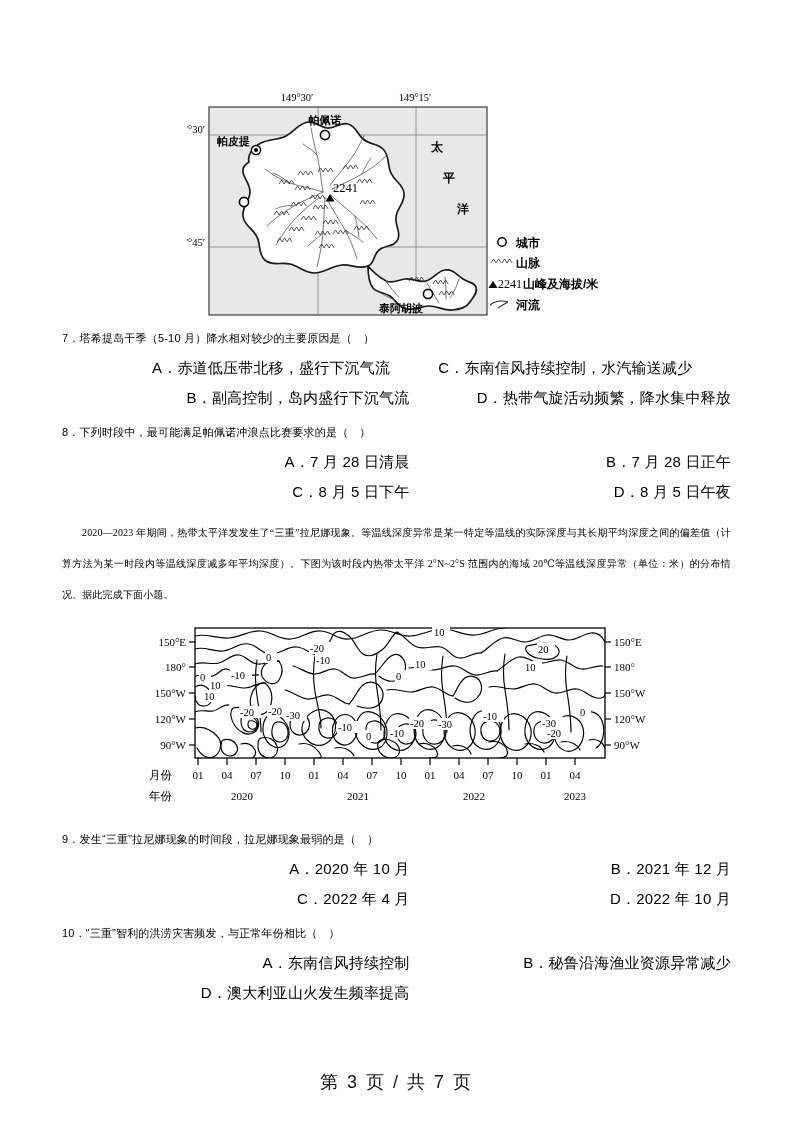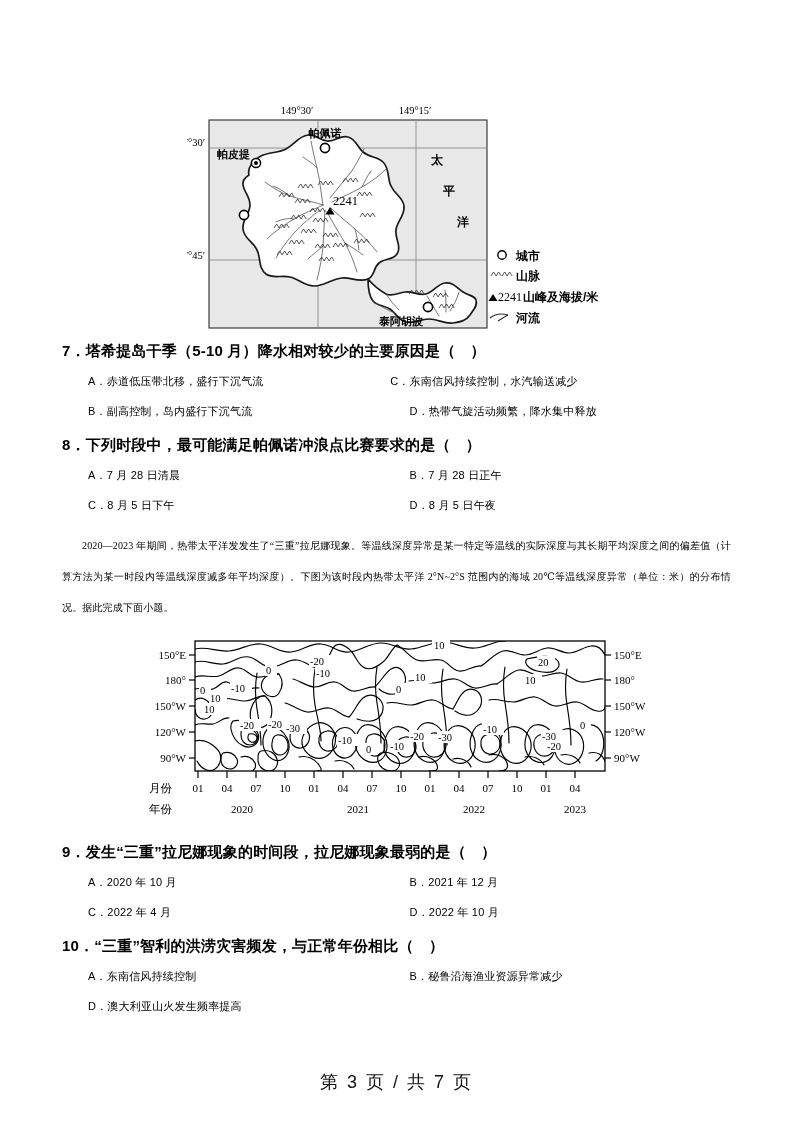--- a/index.html
+++ b/index.html
@@ -13,21 +13,21 @@
     font-family: "Liberation Serif", "DejaVu Serif", serif;
     color: #000000;
     position: relative;
     overflow: hidden;
   }
   .page {
     position: relative;
     width: 793px;
     height: 1122px;
     box-sizing: border-box;
-    padding: 16px 62px;
+    padding: 3px 62px;
   }
 
   
   .map-figure {
     position: relative;
     width: 420px;
     height: 232px;
     margin: 0 auto;
     padding-top: 84px;
     box-sizing: content-box;
@@ -36,38 +36,38 @@
     position: relative;
     width: 420px;
     height: 232px;
   }
   .map-svg { display: block; }
 
   
   .qblock { margin-top: 4px; }
   .qstem {
     font-family: "Liberation Sans", "DejaVu Sans", sans-serif;
+    font-size: 11px;
+    line-height: 30px;
+    letter-spacing: 0.2px;
+    white-space: nowrap;
+  }
+  .qopts {
+    display: flex;
+    flex-wrap: wrap;
+    padding-left: 26px;
+  }
+  .qopt {
+    font-family: "Liberation Sans", "DejaVu Sans", sans-serif;
     font-size: 15px;
     line-height: 30px;
     letter-spacing: 0.2px;
     white-space: nowrap;
-    font-weight: bold;
-  }
-  .qopts {
-    display: flex;
-    flex-wrap: wrap;
-    padding-left: 26px;
-  }
-  .qopt {
-    font-family: "Liberation Sans", "DejaVu Sans", sans-serif;
-    font-size: 11px;
-    line-height: 30px;
-    letter-spacing: 0.2px;
-    white-space: nowrap;
     box-sizing: border-box;
+    text-align: right;
   }
   .qopt.half { width: 50%; }
   .qopt.halfnarrow { width: 47%; }
 
   
   .passage {
     font-family: "Liberation Serif", "DejaVu Serif", serif;
     font-size: 10px;
     line-height: 31px;
     text-align: justify;

